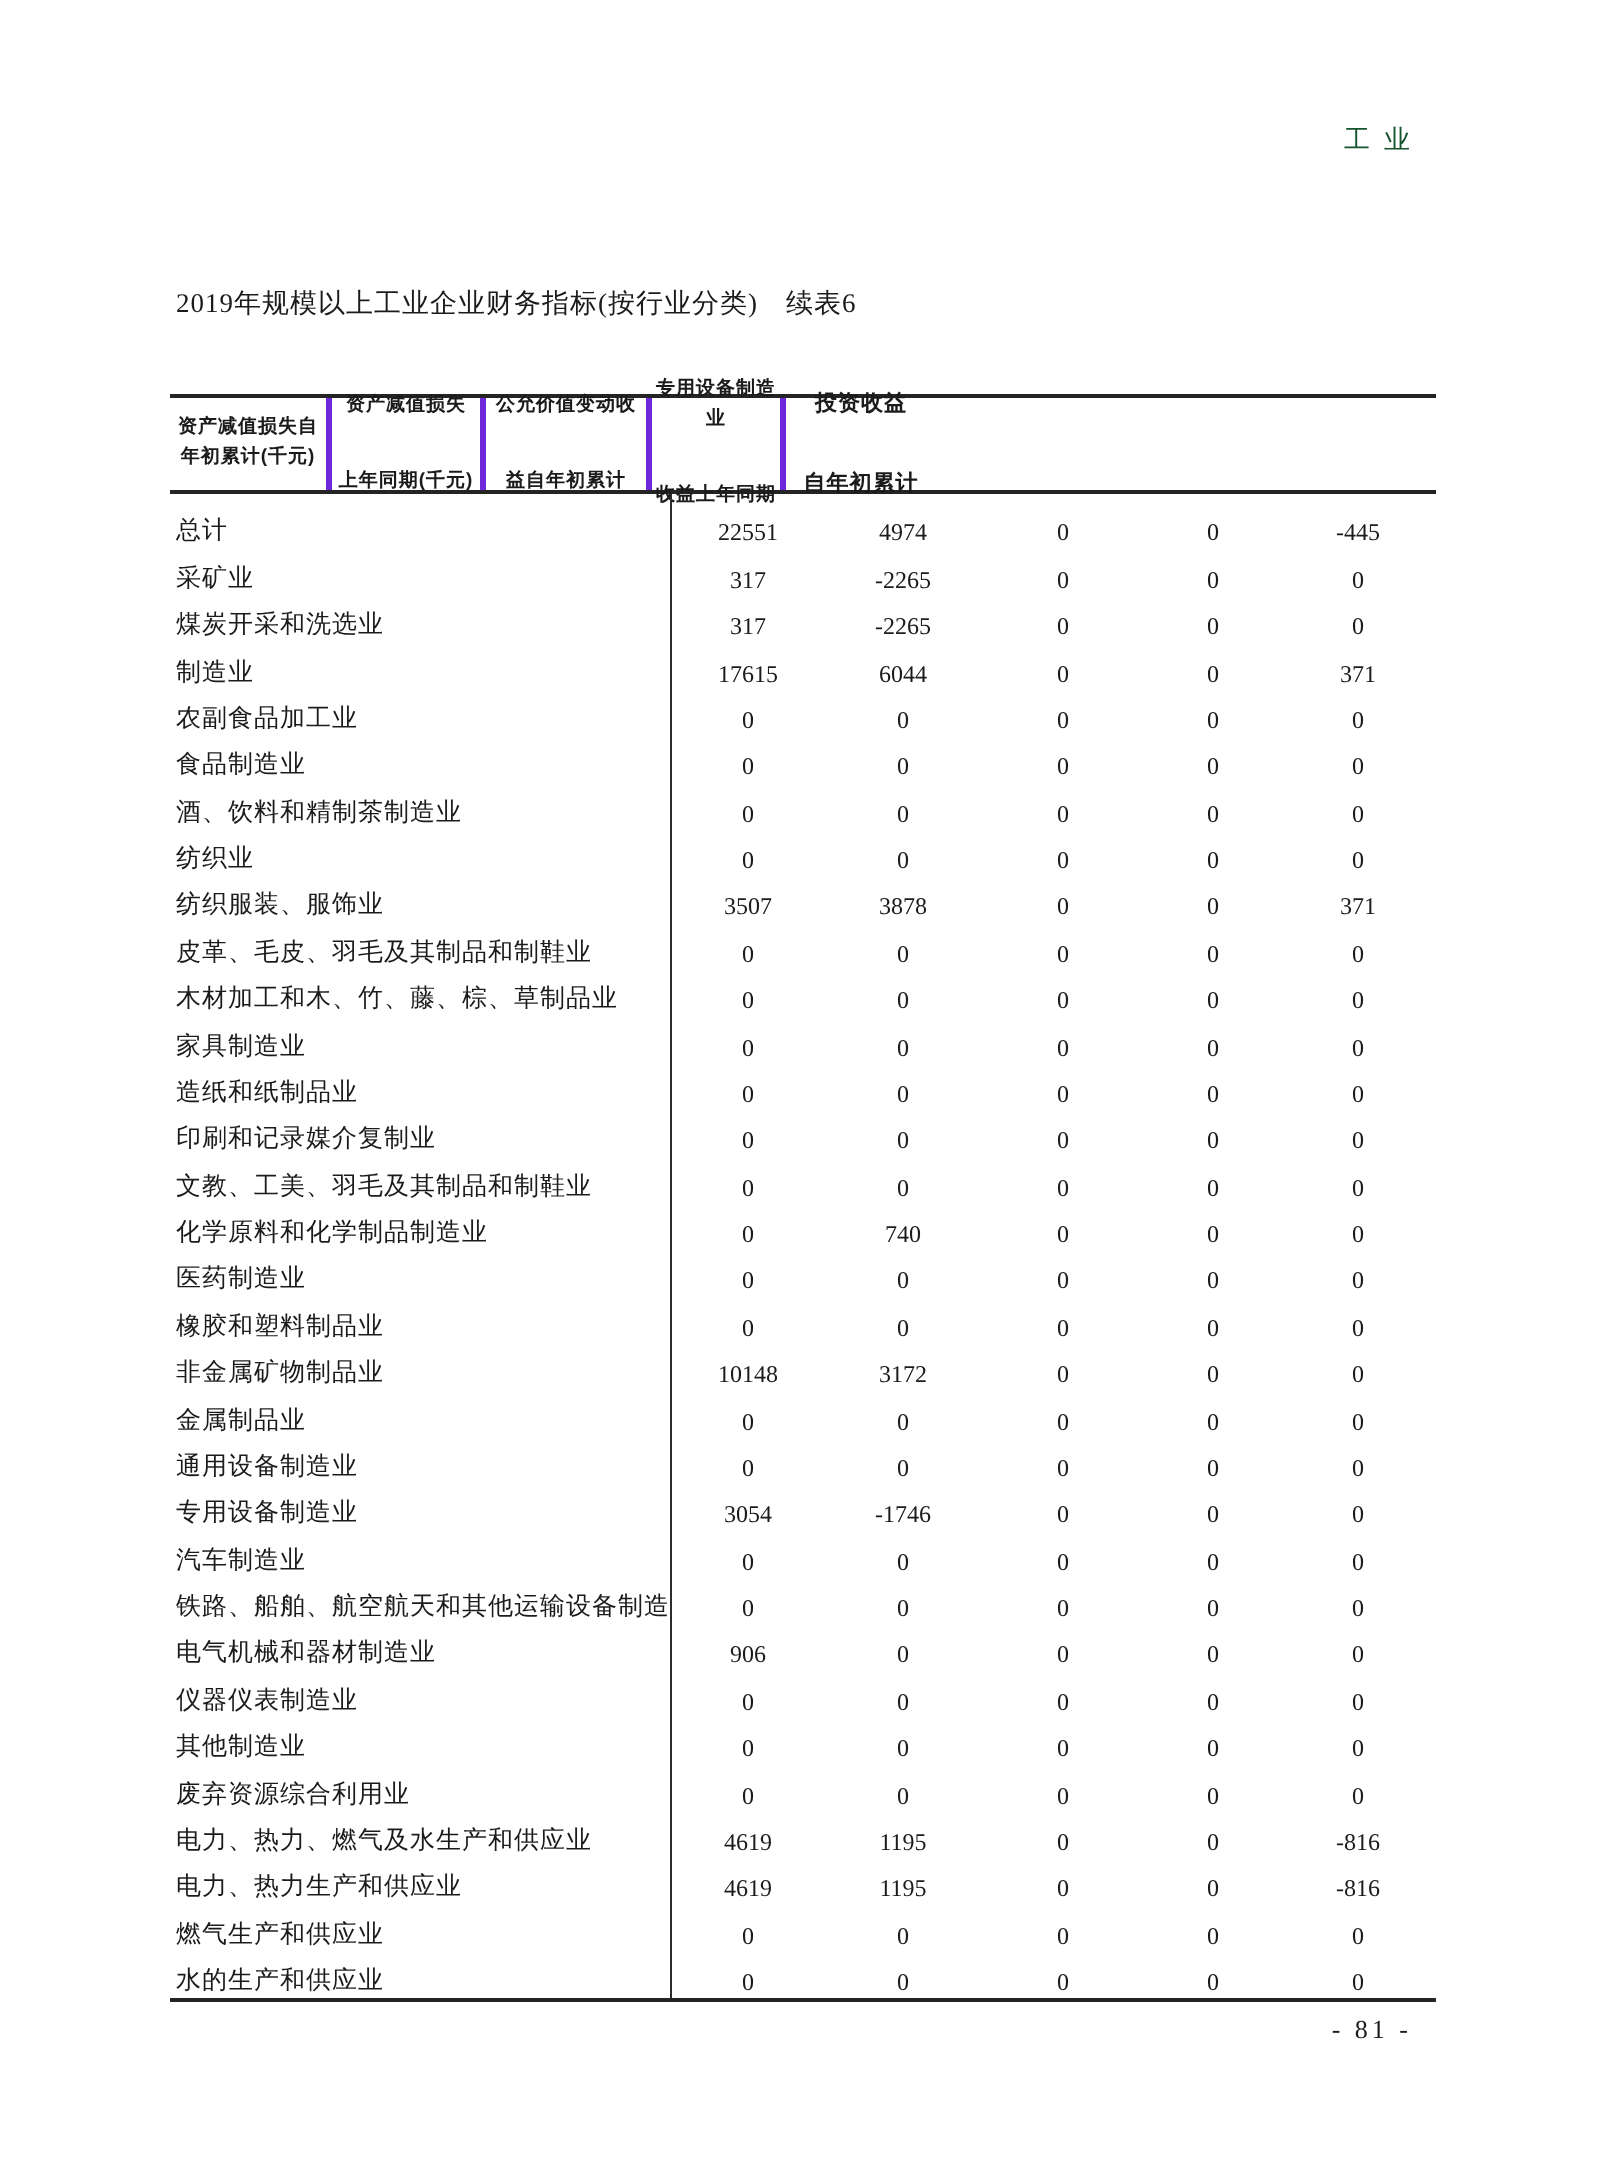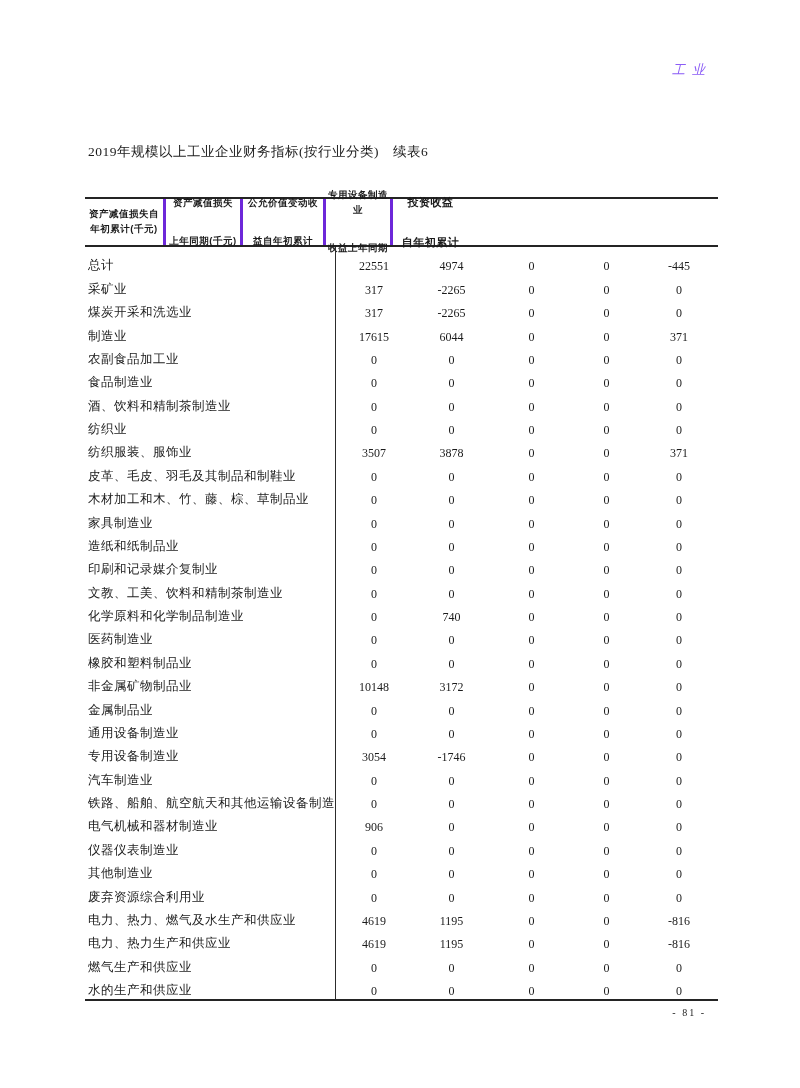--- a/index.html
+++ b/index.html
@@ -10,23 +10,22 @@
     background: #ffffff;
     font-family: "Liberation Serif", "DejaVu Serif", serif;
     color: #1b1b1b;
     overflow: hidden;
   }
   .running-head {
     position: absolute;
     top: 61px;
     right: 88px;
     font-size: 13px;
-    font-style: italic;
     letter-spacing: 7px;
-    color: #8b5cf6;
+    color: #14532d;
   }
   .doc-title {
     position: absolute;
     left: 88px;
     top: 143px;
     font-size: 13.5px;
     letter-spacing: 0.5px;
     white-space: pre;
   }
   .fin-table {
@@ -97,21 +96,21 @@
   }
   .c1 { width: 78px; }
   .c2 { width: 77px; }
   .c3 { width: 83px; }
   .c4 { width: 67px; }
   .c5 { width: 78px; }
   .page-number {
     position: absolute;
     top: 1007px;
     right: 94px;
-    font-size: 10px;
+    font-size: 13px;
     letter-spacing: 2px;
     white-space: pre;
     text-align: right;
   }
 </style>
 </head>
 <body>
 
 <div class="page">
 
@@ -249,21 +248,21 @@
         </div>
         <div class="tr">
           <div class="td td-label">印刷和记录媒介复制业</div>
           <div class="td td-num c1">0</div>
           <div class="td td-num c2">0</div>
           <div class="td td-num c3">0</div>
           <div class="td td-num c4">0</div>
           <div class="td td-num c5">0</div>
         </div>
         <div class="tr">
-          <div class="td td-label">文教、工美、饮料和精制茶制造业</div>
+          <div class="td td-label">文教、工美、羽毛及其制品和制鞋业</div>
           <div class="td td-num c1">0</div>
           <div class="td td-num c2">0</div>
           <div class="td td-num c3">0</div>
           <div class="td td-num c4">0</div>
           <div class="td td-num c5">0</div>
         </div>
         <div class="tr">
           <div class="td td-label">化学原料和化学制品制造业</div>
           <div class="td td-num c1">0</div>
           <div class="td td-num c2">740</div>

